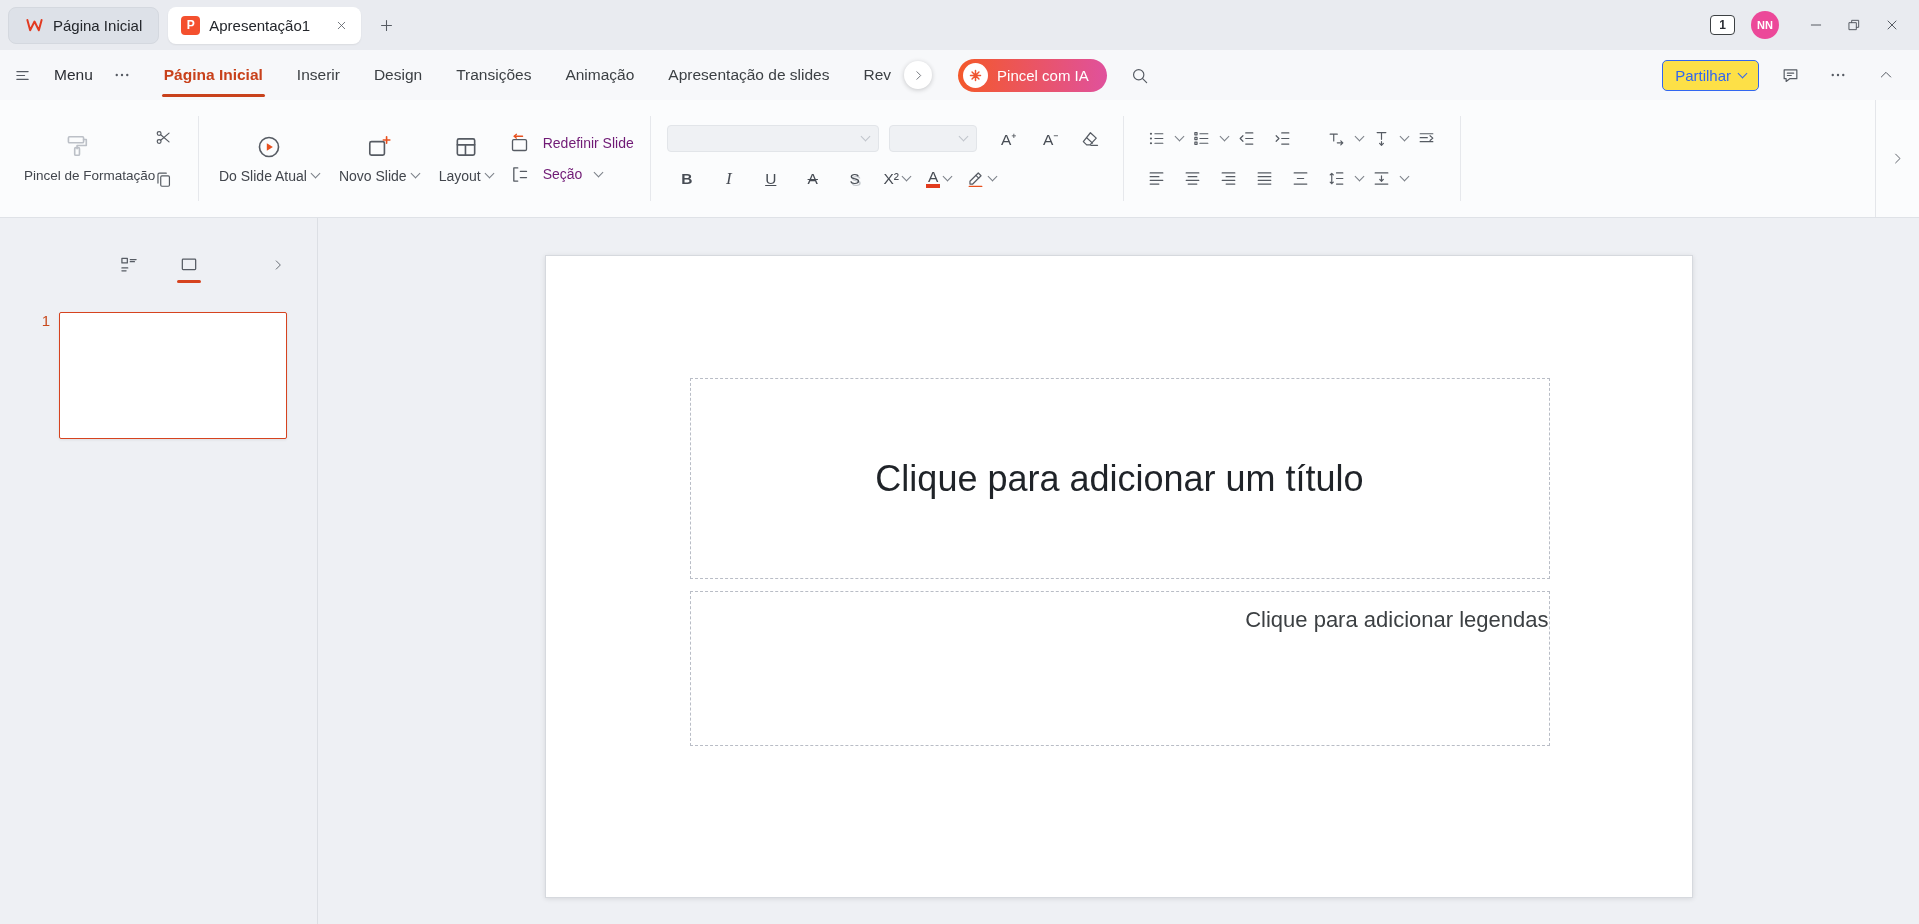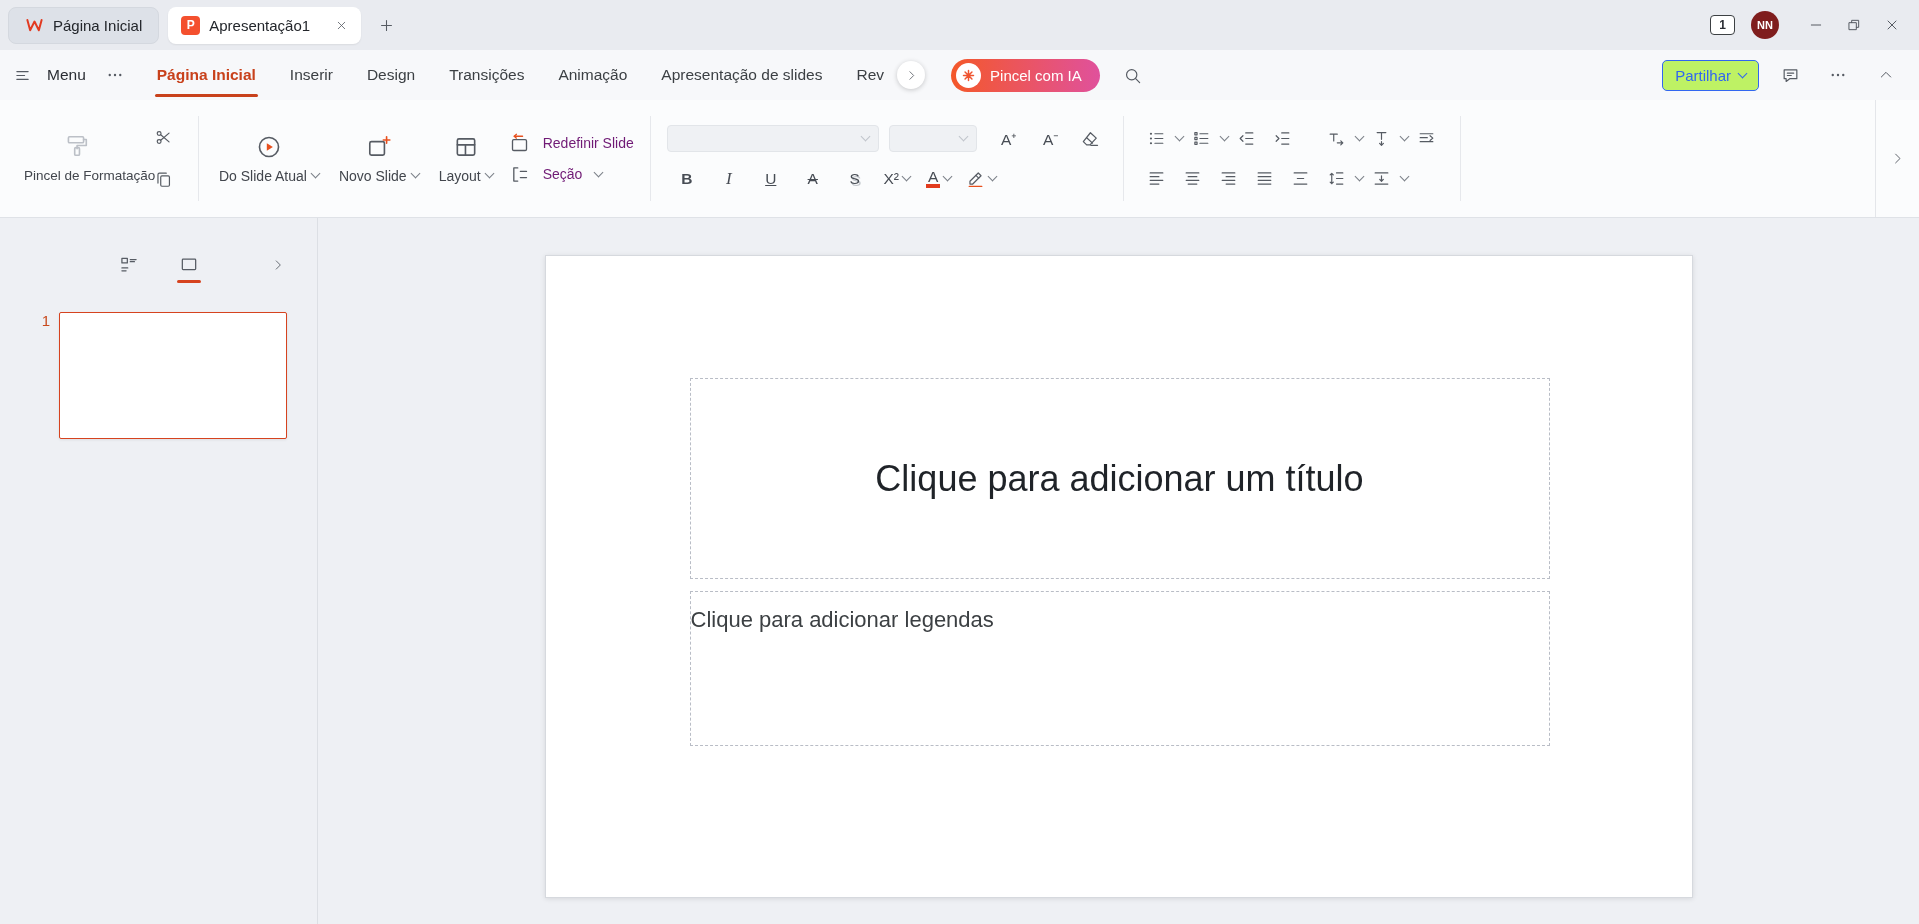--- a/index.html
+++ b/index.html
@@ -24,38 +24,38 @@
   
   .titlebar { height:50px; background:#e9ebf0; display:flex; align-items:center; justify-content:space-between; padding:0 8px 0 8px; }
   .tt-left { display:flex; align-items:center; gap:9px; }
   .home-tab { height:37px; border-radius:8px; background:#dde1e8; border:1px solid #d4d8df; display:flex; align-items:center; gap:9px; padding:0 16px; font-size:15px; color:#23262b; }
   .doc-tab { height:37px; border-radius:8px; background:#ffffff; display:flex; align-items:center; gap:9px; padding:0 13px; font-size:15px; color:#23262b; box-shadow:0 1px 2px rgba(0,0,0,.07); }
   .ppt-badge { width:19px; height:19px; border-radius:4px; background:#f4502e; color:#fff; font-size:12px; font-weight:700; display:flex; align-items:center; justify-content:center; }
   .tab-close { margin-left:16px; display:flex; align-items:center; }
   .new-tab { width:32px; height:32px; display:flex; align-items:center; justify-content:center; border-radius:6px; }
   .tt-right { display:flex; align-items:center; }
   .win-count { width:25px; height:20px; border:1.7px solid #3c4043; border-radius:4px; background:#fff; font-size:12px; font-weight:700; display:flex; align-items:center; justify-content:center; }
-  .avatar { width:28px; height:28px; border-radius:50%; background:#7f1d1d; color:#fff; font-size:11px; font-weight:700; display:flex; align-items:center; justify-content:center; margin:0 18px 0 16px; }
+  .avatar { width:28px; height:28px; border-radius:50%; background:#ec4899; color:#fff; font-size:11px; font-weight:700; display:flex; align-items:center; justify-content:center; margin:0 18px 0 16px; }
   .win-btn { width:38px; height:38px; display:flex; align-items:center; justify-content:center; }
 
   
   .menubar { height:50px; background:#f7f8fa; display:flex; align-items:center; justify-content:space-between; padding:0 16px 0 14px; }
   .mb-left { display:flex; align-items:center; height:100%; }
-  .menu-btn { display:flex; align-items:center; gap:16px; font-size:15.5px; color:#2a2d33; margin-right:14px; }
+  .menu-btn { display:flex; align-items:center; gap:23px; font-size:15.5px; color:#2a2d33; margin-right:14px; }
   .more-dots { width:30px; height:30px; display:flex; align-items:center; justify-content:center; margin-right:10px; }
   .rtabs { display:flex; align-items:center; height:100%; }
   .rtab { font-size:15.5px; color:#3c4044; margin:0 17px; height:100%; display:flex; align-items:center; position:relative; white-space:nowrap; }
   .rtab.active { color:#c8411b; font-weight:700; }
   .rtab.active::after { content:""; position:absolute; left:-2px; right:-2px; bottom:3px; height:3px; border-radius:2px; background:#c8411b; }
   .scroll-btn { width:28px; height:28px; border-radius:50%; background:#fff; box-shadow:0 1px 5px rgba(0,0,0,.2); display:flex; align-items:center; justify-content:center; margin-left:-4px; }
   .ai-pill { height:33px; border-radius:17px; background:linear-gradient(90deg,#f4582a,#e0519c); display:flex; align-items:center; gap:9px; padding:0 18px 0 5px; color:#fff; font-size:15px; margin-left:26px; }
   .ai-badge { width:25px; height:25px; border-radius:50%; background:#fff; display:flex; align-items:center; justify-content:center; }
   .search-btn { width:34px; height:34px; display:flex; align-items:center; justify-content:center; margin-left:16px; }
   .mb-right { display:flex; align-items:center; gap:14px; }
-  .share-btn { height:31px; border:1px solid #3166f0; border-radius:5px; background:#bef264; color:#3166f0; font-size:15px; display:flex; align-items:center; gap:8px; padding:0 12px; }
+  .share-btn { height:31px; border:1px solid #3166f0; border-radius:5px; background:#fde047; color:#3166f0; font-size:15px; display:flex; align-items:center; gap:8px; padding:0 12px; }
   .mb-icon { width:34px; height:34px; display:flex; align-items:center; justify-content:center; }
 
   
   .ribbon { height:118px; background:#fbfcfd; border-bottom:1px solid #dfe2e7; display:flex; align-items:stretch; padding-left:14px; overflow:hidden; }
   .vsep { width:1px; background:#e6e8ec; margin:16px 10px; flex:none; }
   .col-btn { display:flex; flex-direction:column; align-items:center; justify-content:center; gap:8px; padding:0 10px; flex:none; }
   .lbl { font-size:14px; color:#42464d; display:flex; align-items:center; gap:5px; white-space:nowrap; }
   .fp-label { font-size:13.5px; line-height:1.3; text-align:center; width:104px; }
   .cutcopy { display:flex; flex-direction:column; justify-content:center; gap:12px; padding:0 8px; flex:none; }
   .sm-btn { width:34px; height:30px; display:flex; align-items:center; justify-content:center; border-radius:4px; flex:none; }
@@ -83,21 +83,21 @@
   .panel-collapse { position:absolute; right:26px; top:4px; width:26px; height:26px; display:flex; align-items:center; justify-content:center; }
   .thumb-row { display:flex; margin-top:30px; padding-left:34px; gap:9px; }
   .thumb-num { font-size:15px; color:#c84a1d; width:16px; text-align:right; }
   .thumb { width:228px; height:127px; background:#fff; border:1.8px solid #d6431f; border-radius:2px; box-shadow:0 1px 3px rgba(0,0,0,.08); }
 
   .canvas { flex:1; position:relative; }
   .slide { position:absolute; left:50%; transform:translateX(-50%); top:37px; width:1148px; height:643px; background:#fff; border:1px solid #d6d9de; box-shadow:0 1px 5px rgba(0,0,0,.1); }
   .ph { position:absolute; border:1px dashed #b9bdc6; }
   .title-ph { left:144px; top:122px; width:860px; height:201px; display:flex; align-items:center; justify-content:center; }
   .title-ph span { font-size:36px; line-height:106px; color:#1f2328; text-align:center; max-width:780px; }
-  .sub-ph { left:144px; top:335px; width:860px; height:155px; display:flex; justify-content:flex-start; }
+  .sub-ph { left:144px; top:335px; width:860px; height:155px; display:flex; justify-content:flex-end; }
   .sub-ph span { font-size:22px; color:#3c4043; margin-top:15px; }
 </style>
 </head>
 <body>
 
 <div class="titlebar">
   <div class="tt-left">
     <div class="home-tab">
       <svg class="ic red" width="19" height="19" viewBox="0 0 24 24">
           <path d="M3 5l3.5 13L12 7l5.5 11L21 5"></path>

